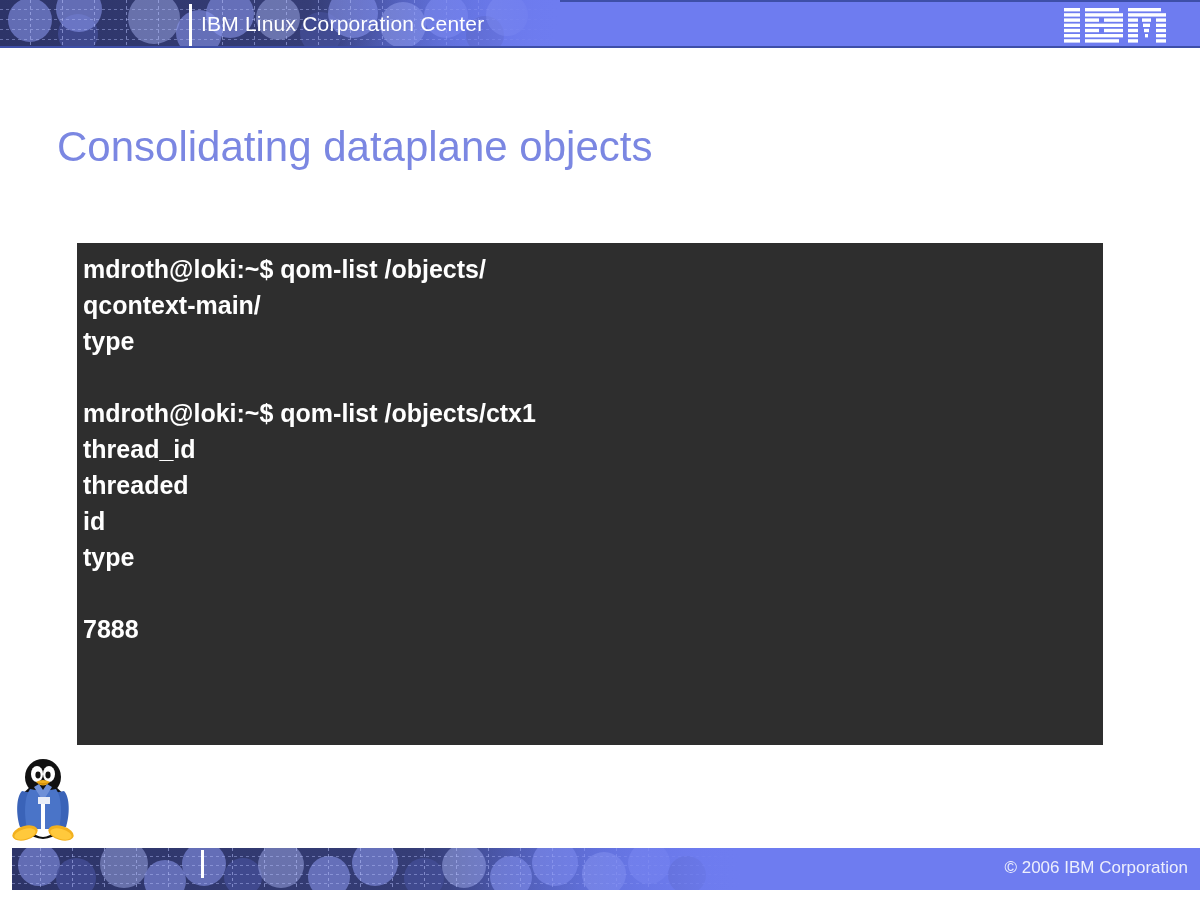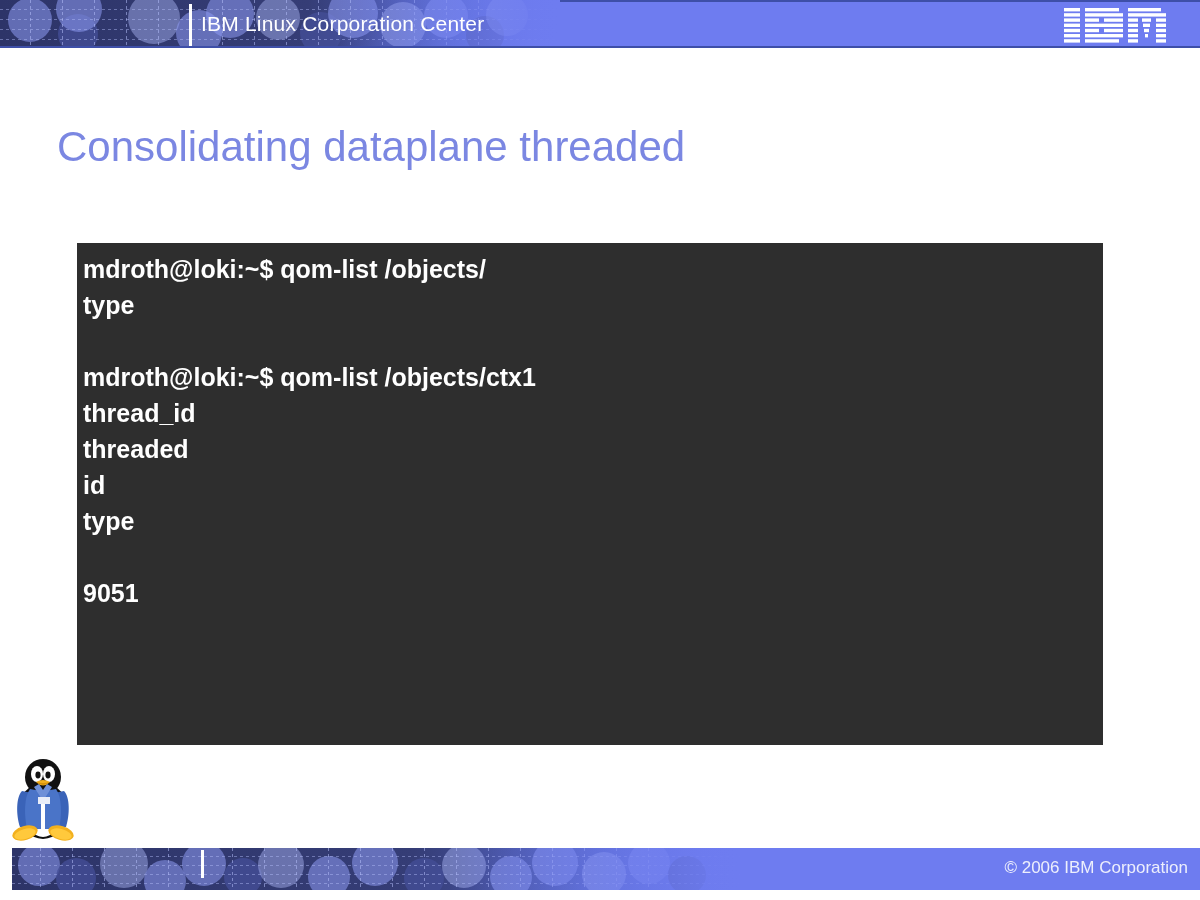--- a/index.html
+++ b/index.html
@@ -265,33 +265,34 @@
         <rect x="92" y="28" width="10" height="3.4"></rect>
         <rect x="64" y="33.2" width="10" height="3.4"></rect>
         <rect x="92" y="33.2" width="10" height="3.4"></rect>
       </g>
     </svg>
   </div>
 
   <div class="band-bottom-edge"></div>
 </div>
 
-<div class="slide-title">Consolidating dataplane threaded</div>
+<div class="slide-title">Consolidating dataplane objects</div>
 
 <div class="terminal">
   <div class="term-line">mdroth@loki:~$ qom-list /objects/</div>
+  <div class="term-line">qcontext-main/</div>
   <div class="term-line">type</div>
   <div class="term-line blank"></div>
   <div class="term-line">mdroth@loki:~$ qom-list /objects/ctx1</div>
   <div class="term-line">thread_id</div>
   <div class="term-line">threaded</div>
   <div class="term-line">id</div>
   <div class="term-line">type</div>
   <div class="term-line blank"></div>
-  <div class="term-line">9051</div>
+  <div class="term-line">7888</div>
 </div>
 
 <div class="tux">
   <svg width="70" height="86" viewBox="0 0 70 86" xmlns="http://www.w3.org/2000/svg">
 
     <ellipse cx="35" cy="54" rx="25" ry="28" fill="#111111"></ellipse>
 
     <ellipse cx="35" cy="20" rx="18" ry="18" fill="#111111"></ellipse>
 
     <ellipse cx="35" cy="58" rx="17" ry="22" fill="#FFFFFF"></ellipse>

